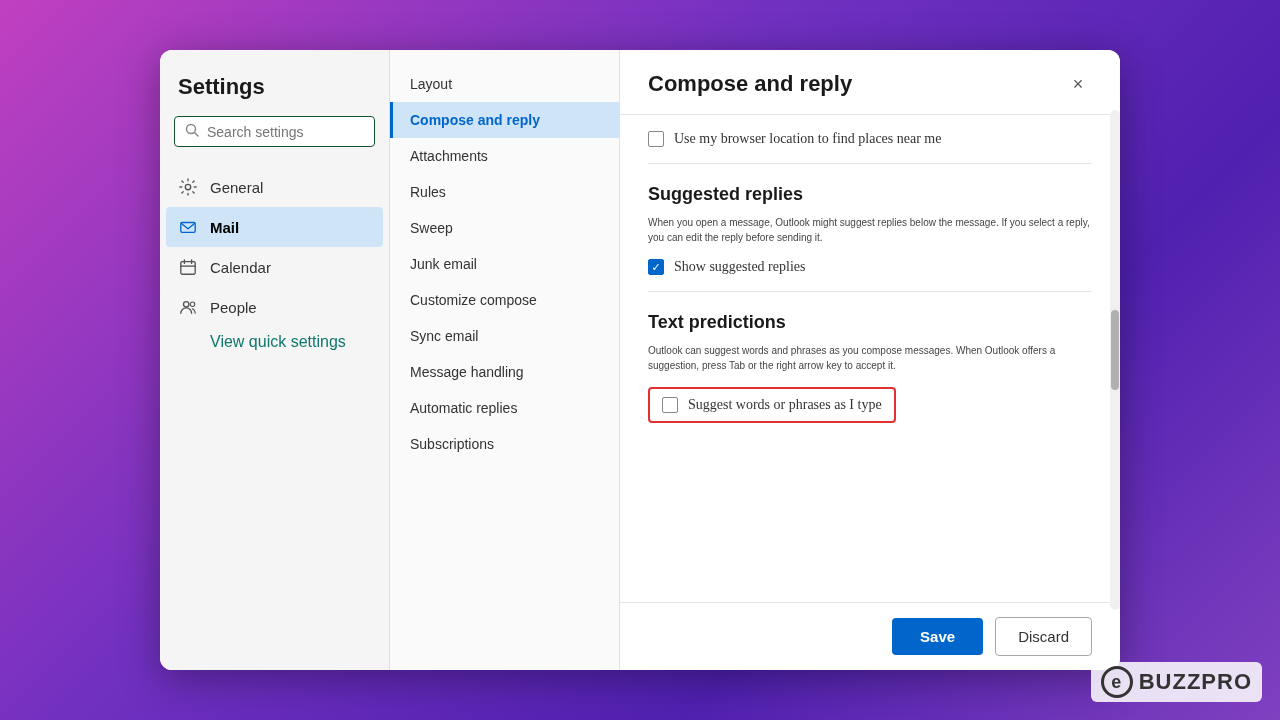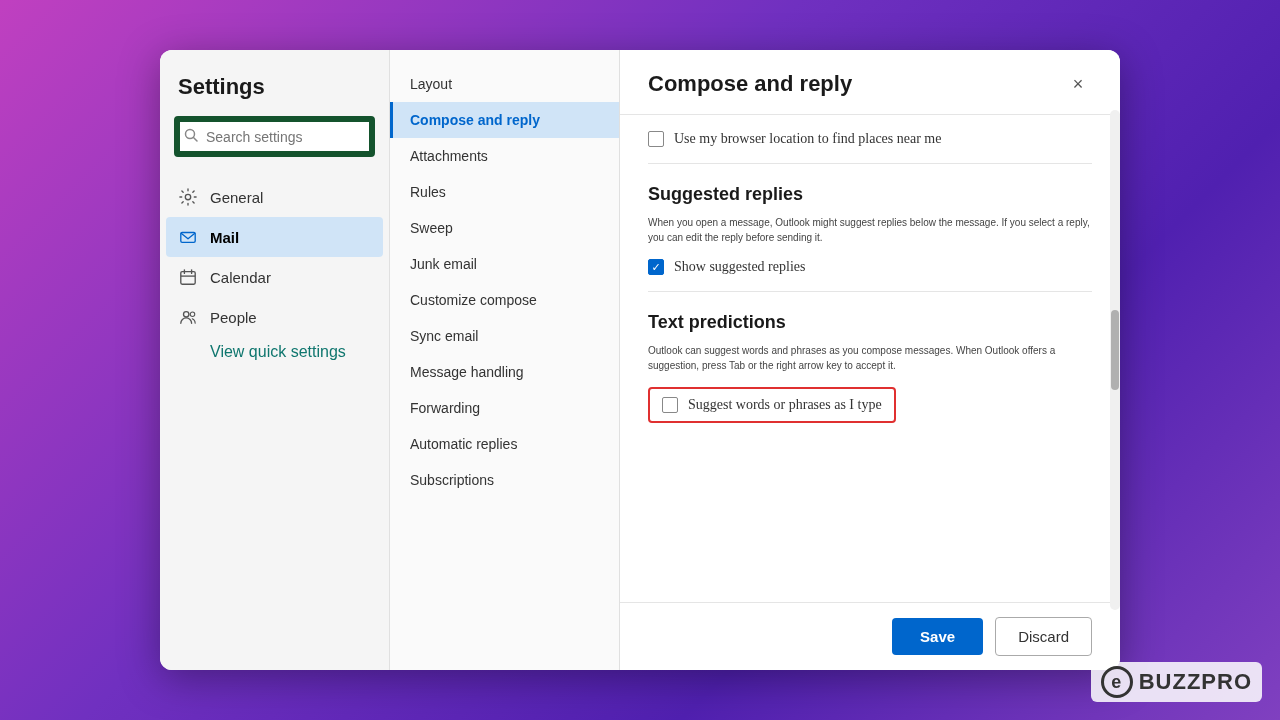--- a/index.html
+++ b/index.html
@@ -72,23 +72,23 @@
       font-weight: 700;
       color: #1a1a1a;
       padding: 0 18px 16px 18px;
     }
 
     .search-box {
       margin: 0 14px 20px 14px;
       display: flex;
       align-items: center;
       background: #fff;
-      border: 6px solid #14532d;
-      border-radius: 4px;
-      padding: 6px 4px;
+      border: 1px solid #14532d;
+      border-radius: 4px;
+      padding: 6px 10px;
       gap: 8px;
     }
     .search-icon-svg {
       color: #888;
       font-size: 14px;
       flex-shrink: 0;
     }
     .search-input {
       border: none;
       outline: none;
@@ -393,21 +393,20 @@
   <div class="middle-col">
     <div class="mid-item">Layout</div>
     <div class="mid-item active">Compose and reply</div>
     <div class="mid-item">Attachments</div>
     <div class="mid-item">Rules</div>
     <div class="mid-item">Sweep</div>
     <div class="mid-item">Junk email</div>
     <div class="mid-item">Customize compose</div>
     <div class="mid-item">Sync email</div>
     <div class="mid-item">Message handling</div>
-    <div class="mid-item">Forwarding</div>
     <div class="mid-item">Automatic replies</div>
     <div class="mid-item">Subscriptions</div>
   </div>
 
   <div class="right-panel">
     <div class="panel-header">
       <span class="panel-title">Compose and reply</span>
       <div class="close-btn">×</div>
     </div>
 

